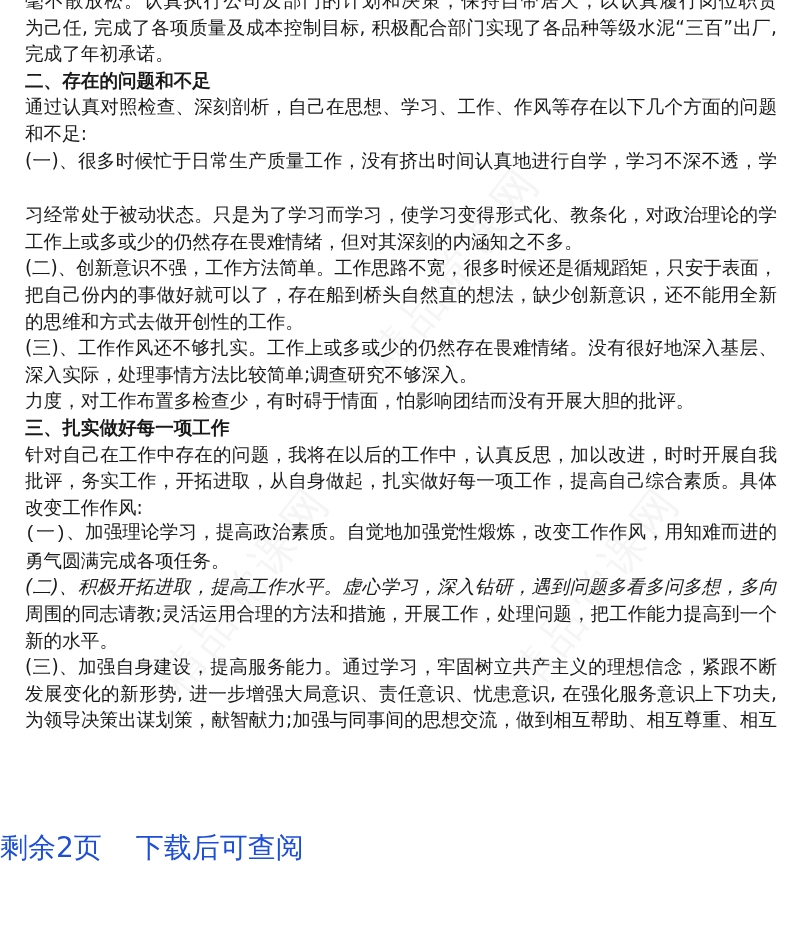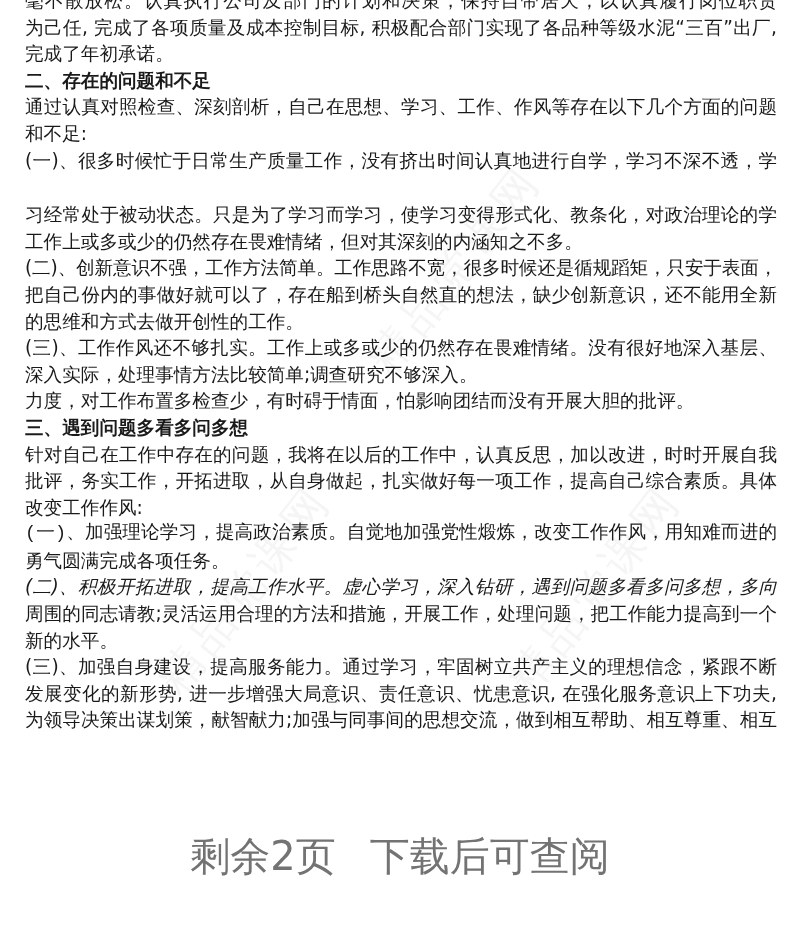--- a/index.html
+++ b/index.html
@@ -15,22 +15,22 @@
   }
   .line { display: block; white-space: nowrap; text-align-last: justify; text-align: justify; height: 26.6px; overflow: visible; }
   .line.short { text-align-last: left; }
   .heading { font-weight: bold; text-align-last: left; }
   .watermark {
     position: absolute; font-family: "DejaVu Sans", sans-serif;
     font-size: 44px; color: rgba(120,120,120,0.07); transform: rotate(-52deg);
     white-space: nowrap; pointer-events: none; letter-spacing: 6px;
   }
   .more {
-    position: absolute; left: 0; top: 829px; width: 800px; text-align: center;
-    font-family: "DejaVu Sans", "Liberation Sans", sans-serif; font-size: 40px; color: #737373;
+    position: absolute; left: 0; top: 829px; width: 800px; text-align: left;
+    font-family: "DejaVu Sans", "Liberation Sans", sans-serif; font-size: 28px; color: #1d4ed8;
     word-spacing: 0;
   }
   .more .gap { display: inline-block; width: 34px; }
 </style>
 </head>
 <body>
 
 <div class="page">
   <div class="watermark" style="left:330px; top:240px;">精品党课网</div>
   <div class="watermark" style="left:120px; top:560px;">精品党课网</div>
@@ -45,21 +45,21 @@
       <div class="line short">和不足:</div>
       <div class="line" style="white-space: nowrap; letter-spacing: 0px;">(一)、很多时候忙于日常生产质量工作，没有挤出时间认真地进行自学，学习不深不透，学</div>
       <div class="line" style="white-space: nowrap; letter-spacing: 0px; margin-top: 28px;">习经常处于被动状态。只是为了学习而学习，使学习变得形式化、教条化，对政治理论的学</div>
       <div class="line short">工作上或多或少的仍然存在畏难情绪，但对其深刻的内涵知之不多。</div>
       <div class="line" style="white-space: nowrap; letter-spacing: -0.146341px;">(二)、创新意识不强，工作方法简单。工作思路不宽，很多时候还是循规蹈矩，只安于表面，</div>
       <div class="line" style="white-space: nowrap; letter-spacing: 0px;">把自己份内的事做好就可以了，存在船到桥头自然直的想法，缺少创新意识，还不能用全新</div>
       <div class="line short">的思维和方式去做开创性的工作。</div>
       <div class="line" style="white-space: nowrap; letter-spacing: 0px;">(三)、工作作风还不够扎实。工作上或多或少的仍然存在畏难情绪。没有很好地深入基层、</div>
       <div class="line short">深入实际，处理事情方法比较简单;调查研究不够深入。</div>
       <div class="line short">力度，对工作布置多检查少，有时碍于情面，怕影响团结而没有开展大胆的批评。</div>
-      <div class="line heading short">三、遇到问题多看多问多想</div>
+      <div class="line heading short">三、扎实做好每一项工作</div>
       <div class="line" style="white-space: nowrap; letter-spacing: 0px;">针对自己在工作中存在的问题，我将在以后的工作中，认真反思，加以改进，时时开展自我</div>
       <div class="line" style="white-space: nowrap; letter-spacing: 0px;">批评，务实工作，开拓进取，从自身做起，扎实做好每一项工作，提高自己综合素质。具体</div>
       <div class="line short">改变工作作风:</div>
       <div class="line" style="white-space: nowrap; letter-spacing: 0px; font-family: Liberation Mono, monospace;">(一)、加强理论学习，提高政治素质。自觉地加强党性煅炼，改变工作作风，用知难而进的</div>
       <div class="line short">勇气圆满完成各项任务。</div>
       <div class="line" style="white-space: nowrap; letter-spacing: 0px; font-style: italic;">(二)、积极开拓进取，提高工作水平。虚心学习，深入钻研，遇到问题多看多问多想，多向</div>
       <div class="line" style="white-space: nowrap; letter-spacing: 0px;">周围的同志请教;灵活运用合理的方法和措施，开展工作，处理问题，把工作能力提高到一个</div>
       <div class="line short">新的水平。</div>
       <div class="line" style="white-space: nowrap; letter-spacing: 0px;">(三)、加强自身建设，提高服务能力。通过学习，牢固树立共产主义的理想信念，紧跟不断</div>
       <div class="line" style="white-space: nowrap; letter-spacing: 0px;">发展变化的新形势, 进一步增强大局意识、责任意识、忧患意识, 在强化服务意识上下功夫,</div>

